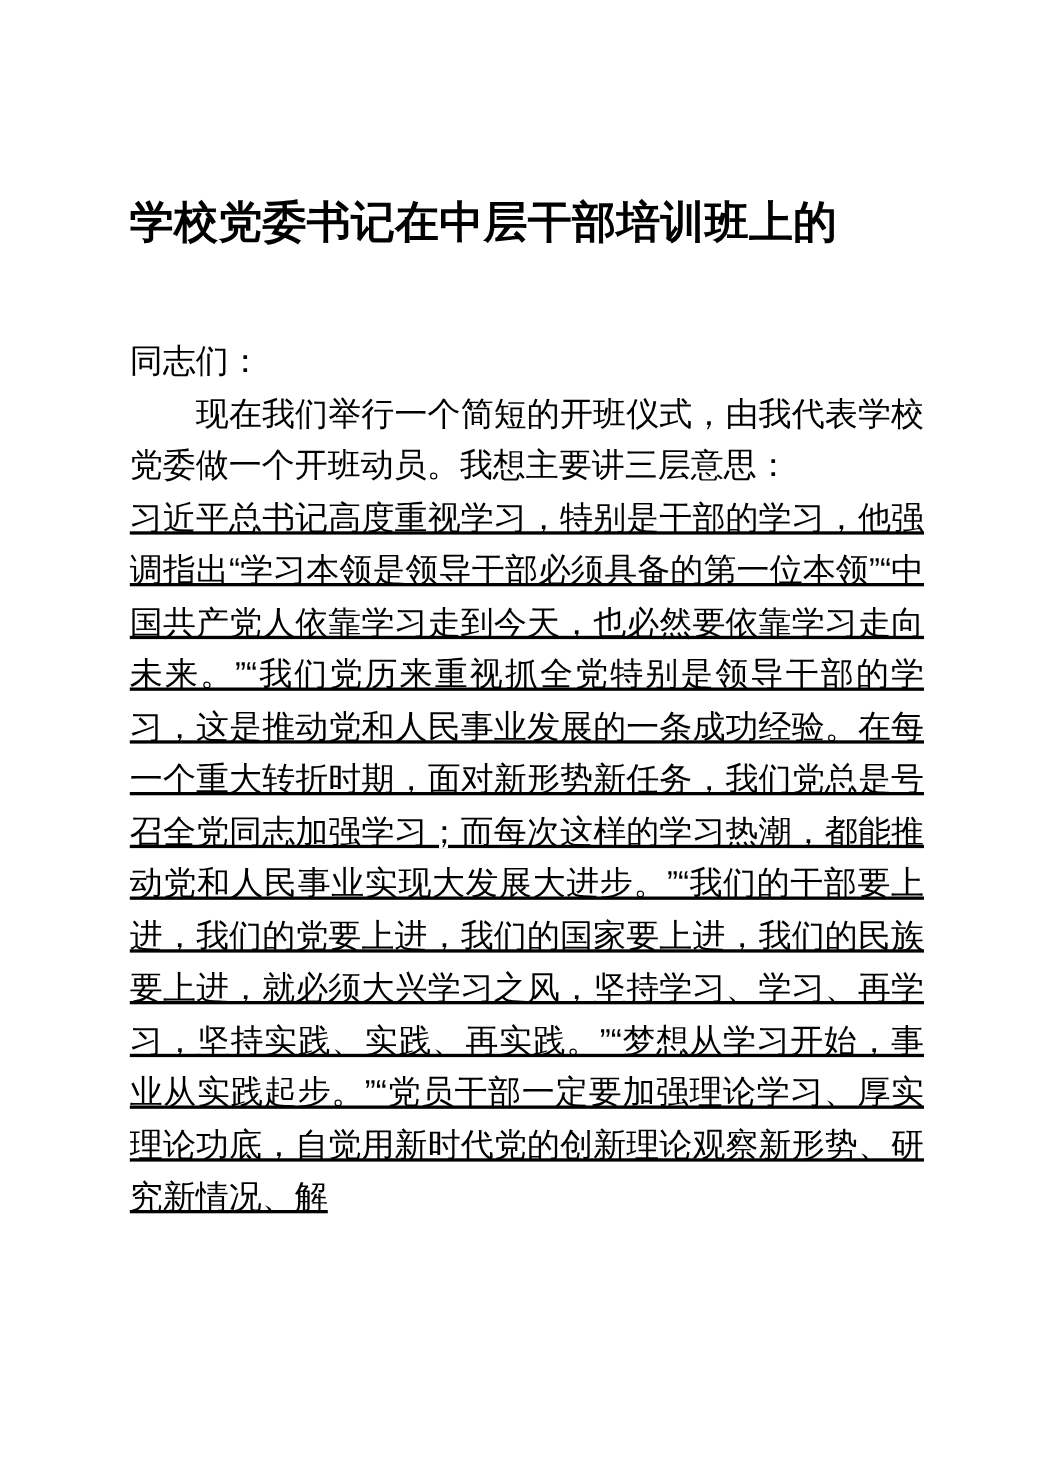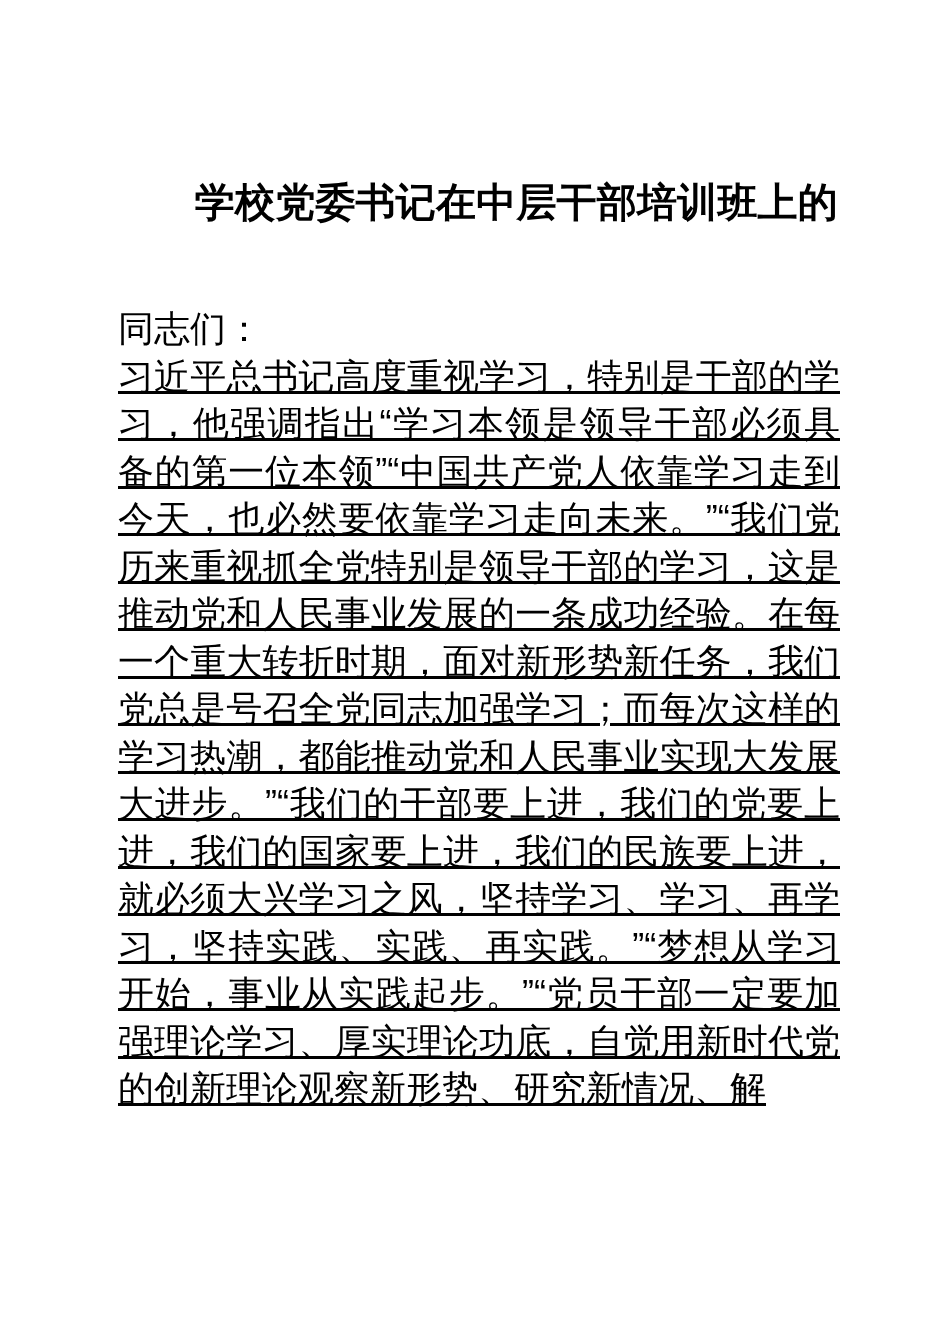--- a/index.html
+++ b/index.html
@@ -23,41 +23,41 @@
     background: #ffffff;
     box-sizing: border-box;
   }
 
   
   #doc-title {
     position: absolute;
     left: 118px;
     top: 176px;
     width: 720px;
-    text-align: right;
+    text-align: left;
     font-size: 40px;
     font-weight: bold;
     line-height: 52px;
     letter-spacing: 0.2px;
   }
   #doc-title .title-line {
     display: block;
     white-space: pre;
   }
 
   
   #doc-body {
     position: absolute;
     left: 118px;
     top: 305px;
     width: 722px;
   }
 
   .para {
-    font-size: 36px;
+    font-size: 30px;
     line-height: 47.5px;
     text-align: justify;
     text-justify: inter-character;
     text-align-last: left;
     margin: 0;
     letter-spacing: 0px;
     word-break: break-all;
   }
   .para.indent {
     text-indent: 60px;
@@ -82,19 +82,20 @@
 
   <div id="doc-title">
     <span class="title-line">学校党委书记在中层干部培训班上的</span>
   </div>
 
   <div id="doc-body">
 
     <p class="para flush">同志们：</p>
 
 
+    <p class="para indent">现在我们举行一个简短的开班仪式，由我代表学校党委做一个开班动员。我想主要讲三层意思：</p>
 
 
     <p class="para body-flow">习近平总书记高度重视学习，特别是干部的学习，他强调指出“学习本领是领导干部必须具备的第一位本领”“中国共产党人依靠学习走到今天，也必然要依靠学习走向未来。”“我们党历来重视抓全党特别是领导干部的学习，这是推动党和人民事业发展的一条成功经验。在每一个重大转折时期，面对新形势新任务，我们党总是号召全党同志加强学习；而每次这样的学习热潮，都能推动党和人民事业实现大发展大进步。”“我们的干部要上进，我们的党要上进，我们的国家要上进，我们的民族要上进，就必须大兴学习之风，坚持学习、学习、再学习，坚持实践、实践、再实践。”“梦想从学习开始，事业从实践起步。”“党员干部一定要加强理论学习、厚实理论功底，自觉用新时代党的创新理论观察新形势、研究新情况、解</p>
 
   </div>
 
 </div>
 
 </body></html>

